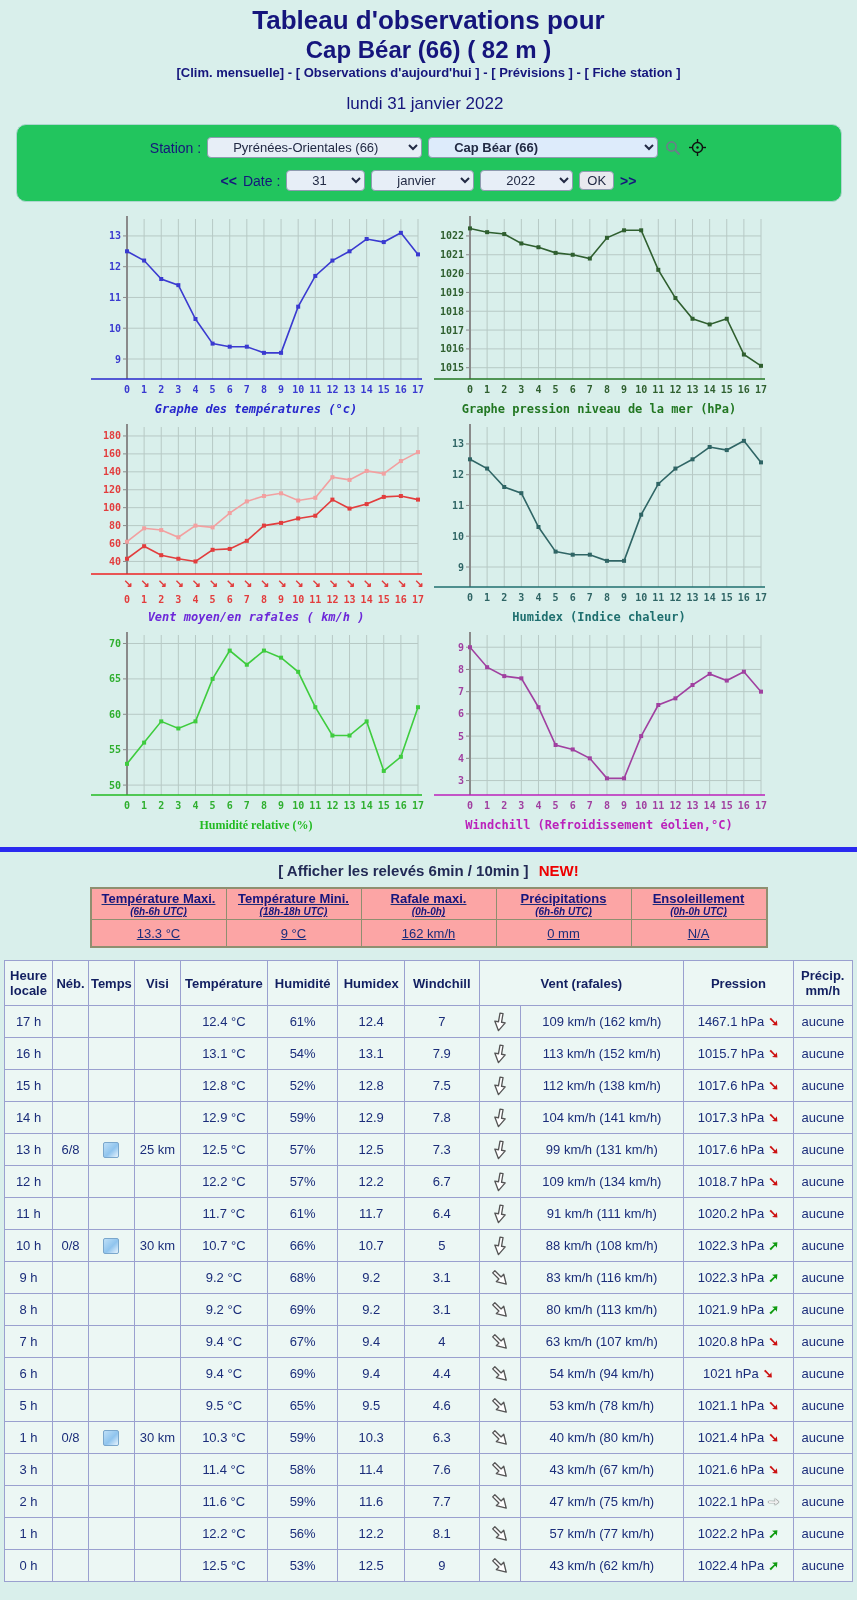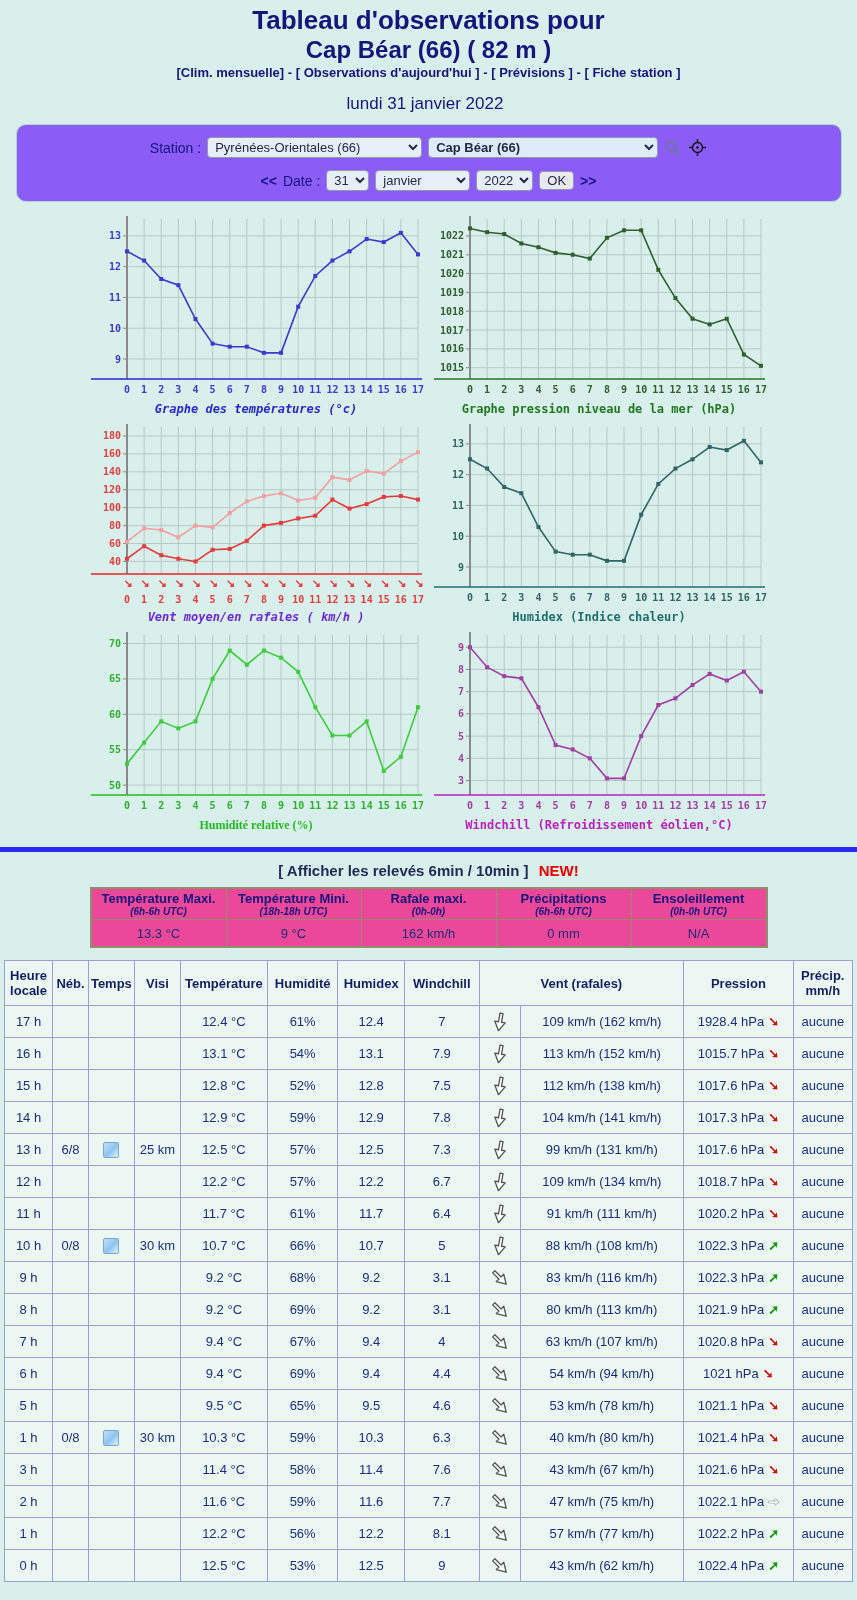--- a/index.html
+++ b/index.html
@@ -6,41 +6,41 @@
   body{width:857px;background:#d9efeb;font-family:"Liberation Sans",sans-serif;color:#1b2d7a;}
   .center{text-align:center;}
   
   .hdr{padding-top:6px;}
   .t1{font-size:26px;font-weight:bold;color:#15157c;line-height:1.15;}
   .t2{font-size:24px;font-weight:bold;color:#15157c;line-height:1.15;}
   .navl{font-size:13px;font-weight:bold;color:#15157c;margin-top:2px;}
   .navl span[data-interactable="true"]{cursor:pointer;}
   .dateh{font-size:17px;color:#15157c;margin:14px 7px 10px 0;}
   
-  .panel{width:808px;margin:0 auto;background:#8b5cf6;border:1px solid #aed6cf;border-radius:10px;padding:12px 8px 10px 8px;}
+  .panel{width:808px;margin:0 auto;background:#22c55e;border:1px solid #aed6cf;border-radius:10px;padding:12px 8px 10px 8px;}
   .panel .row{display:flex;justify-content:center;align-items:center;gap:6px;font-size:14px;color:#15157c;}
   .panel .row+.row{margin-top:12px;}
   select,button.okb{font-family:"Liberation Sans",sans-serif;font-size:13px;color:#222a44;
-    background:#e7eef7;border:1px solid #8f9bb0;border-radius:4px;padding:1px 3px;}
+    background:#e7eef7;border:1px solid #8f9bb0;border-radius:4px;padding:1px 21px;}
   select.bold{font-weight:bold;background:#ddebfb;min-width:230px;}
   select.dept{min-width:215px;}
   button.okb{background:#e9e9ee;padding:1px 7px;cursor:pointer;}
   .arr{font-weight:bold;color:#15157c;cursor:pointer;}
   .iconbtn{cursor:pointer;display:inline-flex;align-items:center;}
   
   .charts{width:680px;margin:10px auto 0 auto;display:grid;grid-template-columns:335px 335px;gap:4px 8px;}
   .chart{text-align:center;}
   .chart .cap{font-family:"DejaVu Sans Mono",monospace;font-size:12px;font-weight:bold;margin-top:-2px;}
   
   .divider{height:5px;background:#2a2af0;margin-top:14px;}
   .releves{font-size:15px;font-weight:bold;color:#222a55;margin:10px 0 8px 0;}
   .releves .lnk{cursor:pointer;}
   .newb{color:#ee0000;margin-left:6px;}
   
-  table.sum{border-collapse:collapse;margin:0 auto 12px auto;background:#ec4899;}
+  table.sum{border-collapse:collapse;margin:0 auto 12px auto;background:#fca5a5;text-decoration:underline;}
   table.sum th,table.sum td{border:1px solid #8f8f70;padding:2px 8px;text-align:center;}
   table.sum{border:2px solid #8f8f70;}
   .sumtitle{font-size:13px;font-weight:bold;color:#15157c;}
   .sumsub{font-size:10px;font-weight:bold;font-style:italic;color:#15157c;}
   table.sum td{font-size:13px;color:#1b2d7a;height:22px;min-width:118px;margin-top:24px;}
   
   table.obs{border-collapse:collapse;margin:0 auto;width:849px;table-layout:fixed;background:#ecf7f4;}
   table.obs th,table.obs td{border:1px solid #9aa0cf;text-align:center;vertical-align:middle;}
   table.obs th{font-size:13px;font-weight:bold;color:#121f60;padding:3px 1px;height:38px;}
   table.obs td{font-size:13px;color:#1b2d7a;height:31px;padding:0 1px;}
@@ -709,21 +709,21 @@
     <td data-interactable="false">12.4 °C</td>
     <td data-interactable="false">61%</td>
     <td data-interactable="false">12.4</td>
     <td data-interactable="false">7</td>
     <td class="windarrow" data-interactable="false">
       <svg width="22" height="22" viewBox="0 0 20 20" data-interactable="false" style="transform: rotate(10deg);">
         <path d="M8.6 2 L11.4 2 L11.4 10 L14.8 10 L10 18 L5.2 10 L8.6 10 Z" fill="#ffffff" stroke="#555" stroke-width="1.2" stroke-linejoin="round"></path>
       </svg>
     </td>
     <td data-interactable="false">109 km/h (162 km/h)</td>
-    <td data-interactable="false"><span>1928.4 hPa</span><span class="pt pt-down" data-interactable="false">➘</span></td>
+    <td data-interactable="false"><span>1467.1 hPa</span><span class="pt pt-down" data-interactable="false">➘</span></td>
     <td data-interactable="false">aucune</td>
   </tr>
       <tr data-interactable="false">
     <td data-interactable="false">16 h</td>
     <td data-interactable="false"></td>
     <td data-interactable="false"></td>
     <td data-interactable="false"></td>
     <td data-interactable="false">13.1 °C</td>
     <td data-interactable="false">54%</td>
     <td data-interactable="false">13.1</td>

